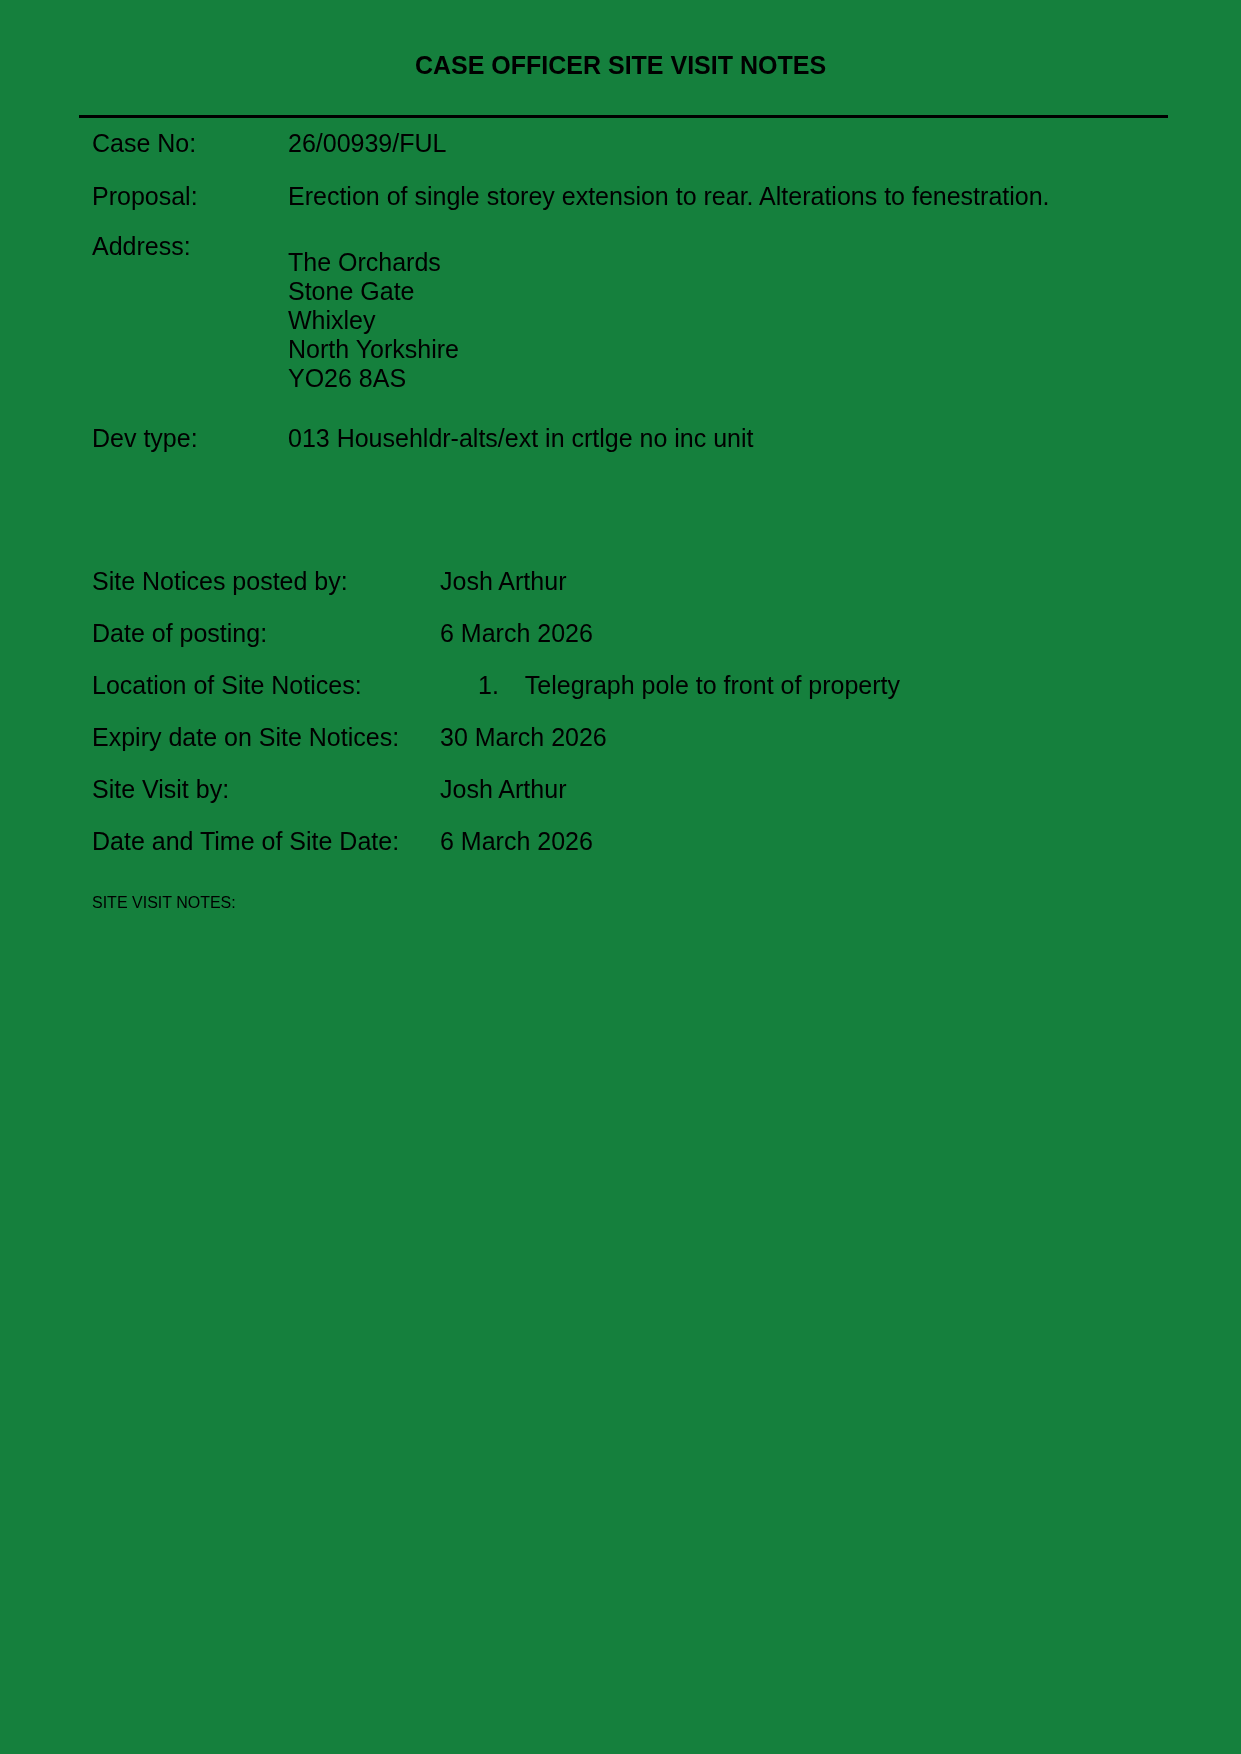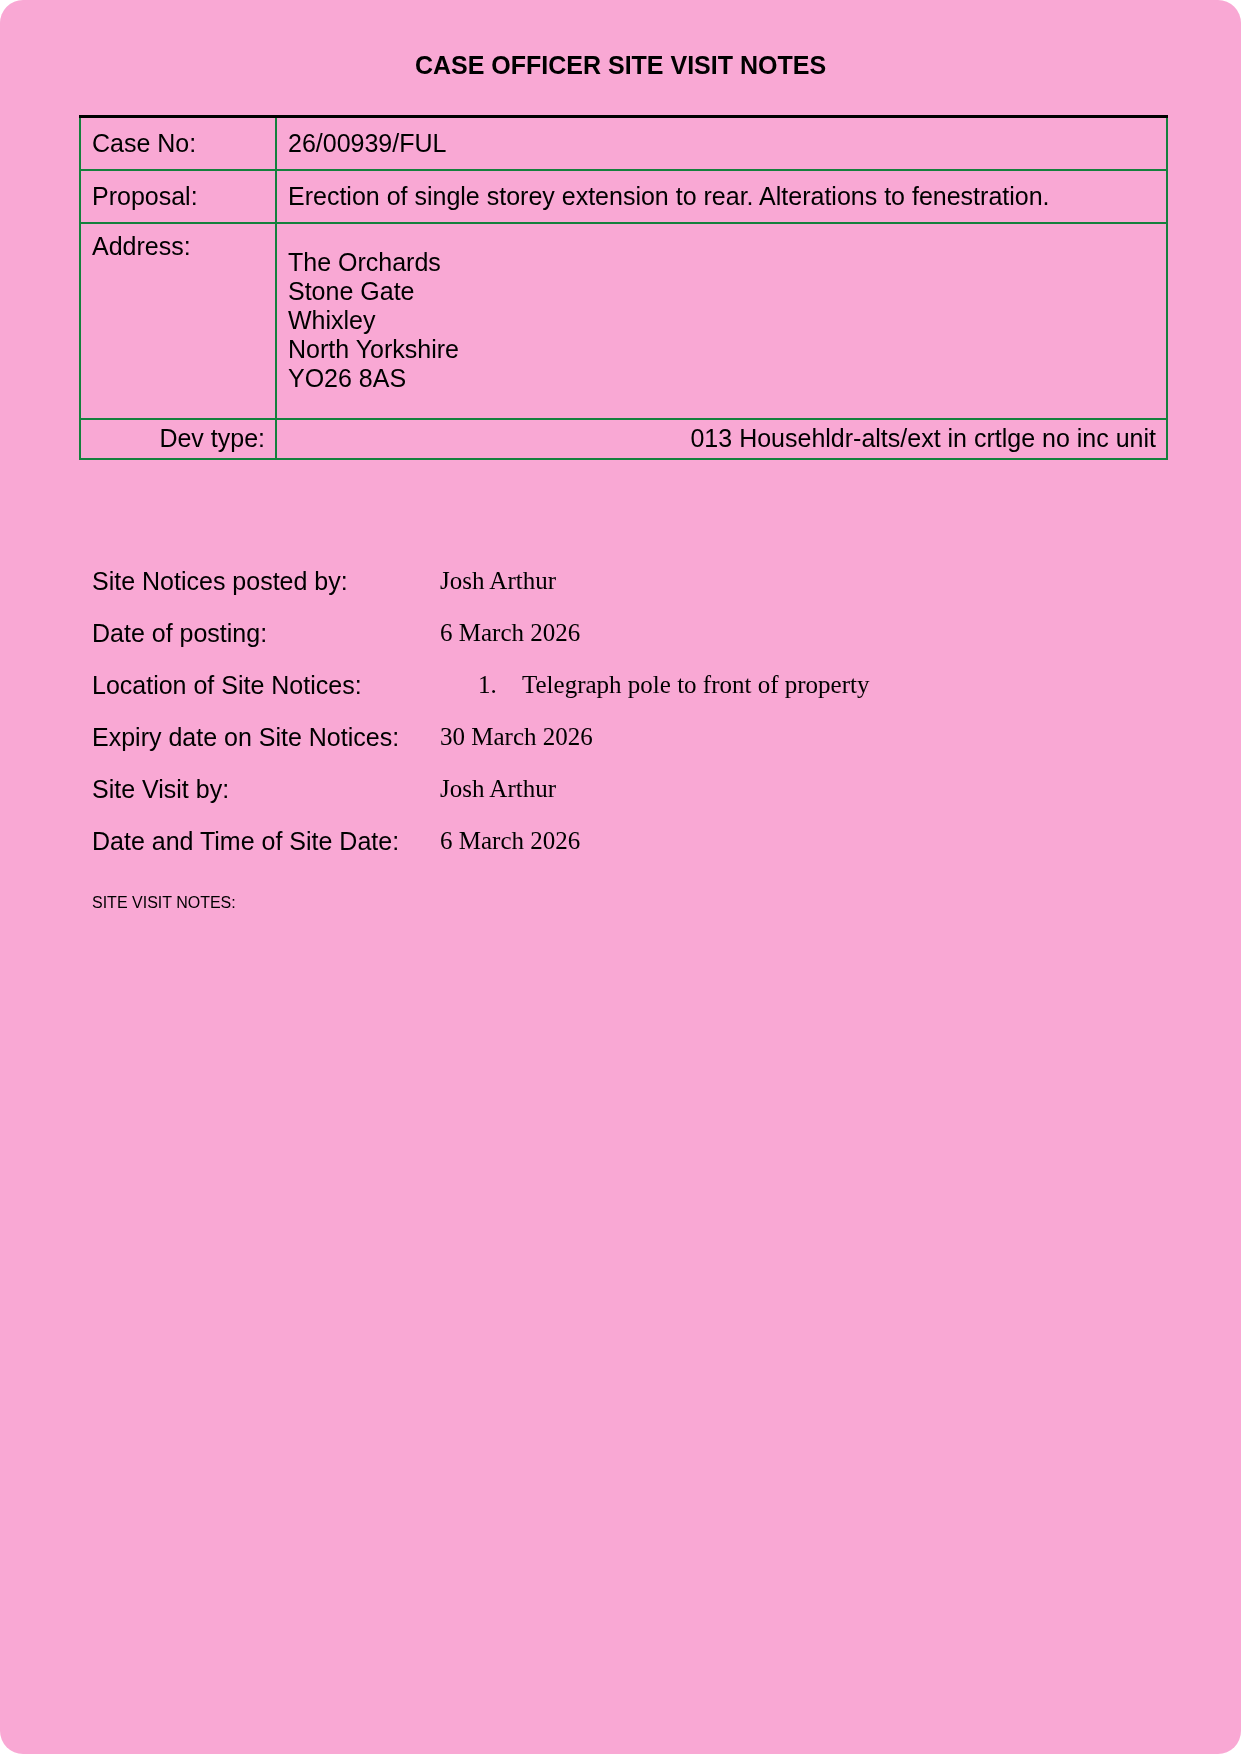--- a/index.html
+++ b/index.html
@@ -4,26 +4,25 @@
 <style>
   html, body {
     margin: 0;
     padding: 0;
     background: #ffffff;
   }
   .page {
     position: relative;
     width: 1241px;
     height: 1754px;
-    background: #f9a8d4;
+    background: #15803d;
     color: #000000;
     font-family: "Liberation Sans", sans-serif;
     font-size: 25px;
     overflow: hidden;
-    border-radius: 23px;
   }
   .title {
     position: absolute;
     top: 50px;
     left: 0;
     width: 1241px;
     margin: 0;
     text-align: center;
     font-size: 25px;
     font-weight: bold;
@@ -44,21 +43,21 @@
     border: 2px solid #15803d;
     padding: 0 10px 0 11px;
     vertical-align: middle;
     overflow: hidden;
   }
   td.lbl { width: 173px; }
   tr.row-case     { height: 53px; }
   tr.row-proposal { height: 53px; }
   tr.row-address  { height: 196px; }
   tr.row-applicant{ height: 54px; }
-  tr.row-devtype  { height: 40px; text-align: right; }
+  tr.row-devtype  { height: 40px; }
   td.addr-cell {
     vertical-align: top;
     padding-top: 8px;
     line-height: 29px;
   }
   tr.row-address td.lbl {
     vertical-align: top;
     padding-top: 8px;
     line-height: 29px;
   }
@@ -72,21 +71,20 @@
     display: flex;
     align-items: flex-start;
     height: 52px;
   }
   .f-label {
     flex: none;
     width: 348px;
   }
   .f-value {
     flex: 1;
-    font-family: Liberation Serif, serif;
   }
   .loc-num  { display: inline-block; margin-left: 38px; }
   .loc-text { display: inline-block; margin-left: 19px; }
   .notes-heading {
     position: absolute;
     left: 92px;
     top: 894px;
     font-size: 16px;
   }
 </style>

